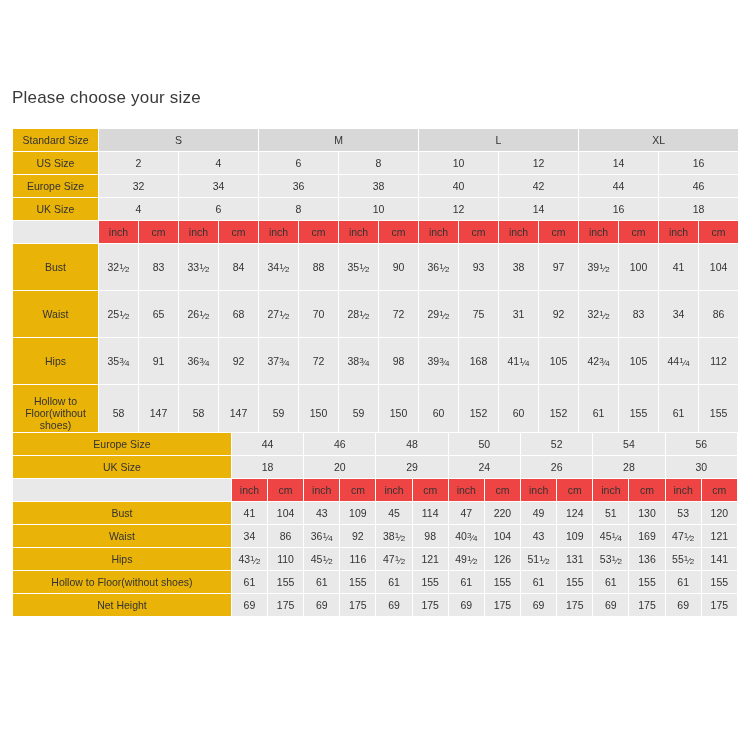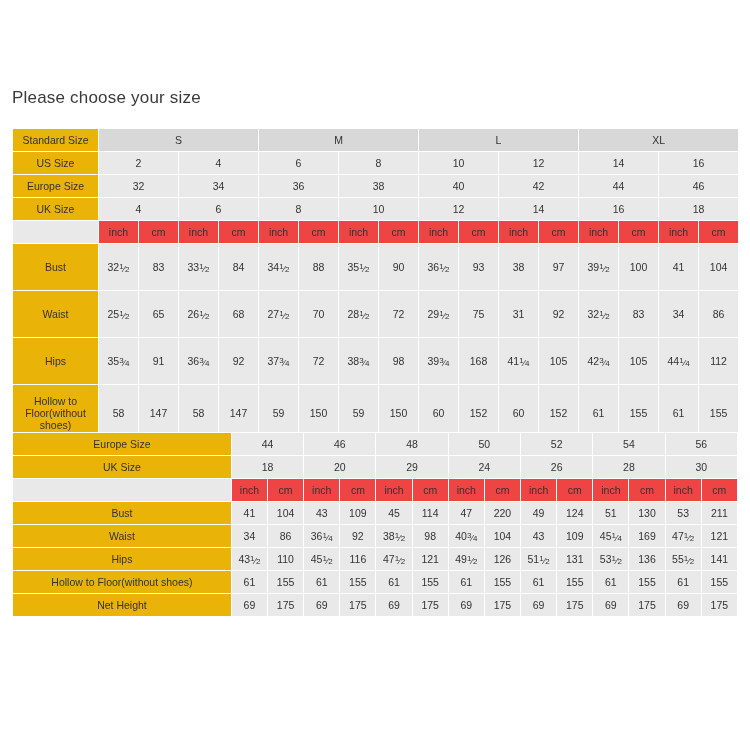--- a/index.html
+++ b/index.html
@@ -308,21 +308,21 @@
         <td>109</td>
         <td class="frac-cell">45</td>
         <td>114</td>
         <td class="frac-cell">47</td>
         <td>220</td>
         <td class="frac-cell">49</td>
         <td>124</td>
         <td class="frac-cell">51</td>
         <td>130</td>
         <td class="frac-cell">53</td>
-        <td>211</td>
+        <td>120</td>
       </tr>
       <tr>
         <td class="label">Waist</td>
         <td class="frac-cell">34</td>
         <td>86</td>
         <td class="frac-cell">36<span class="frac"><sup>1</sup>⁄<sub>4</sub></span></td>
         <td>92</td>
         <td class="frac-cell">38<span class="frac"><sup>1</sup>⁄<sub>2</sub></span></td>
         <td>98</td>
         <td class="frac-cell">40<span class="frac"><sup>3</sup>⁄<sub>4</sub></span></td>

